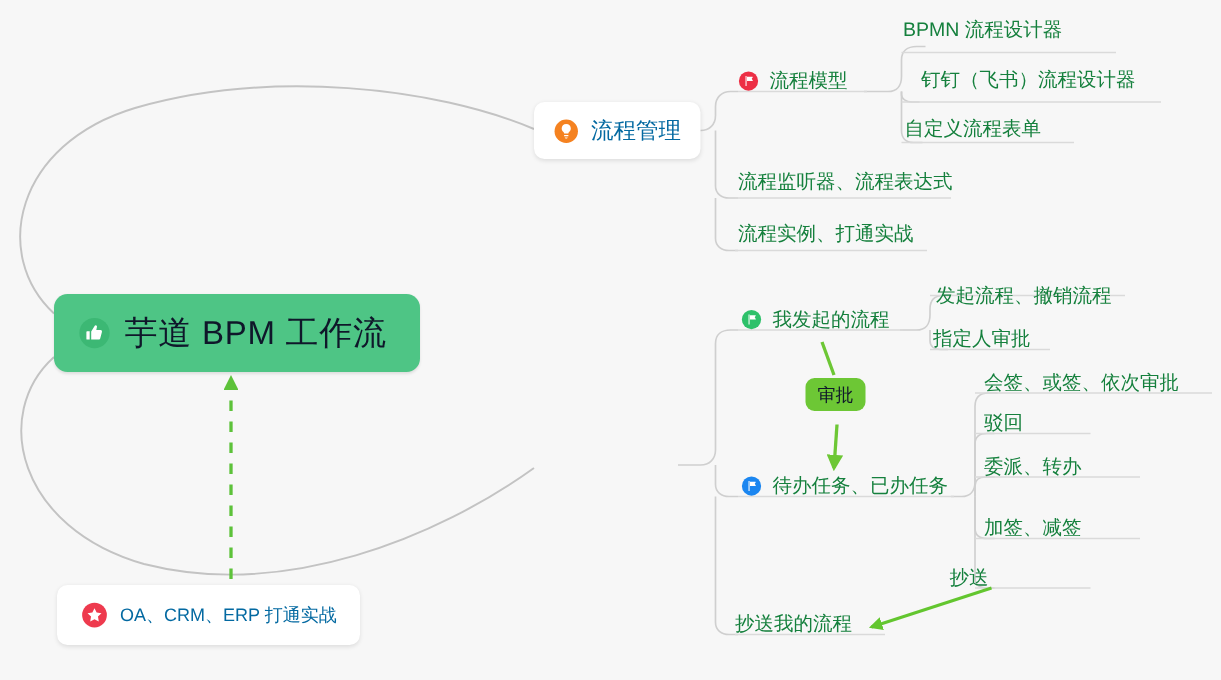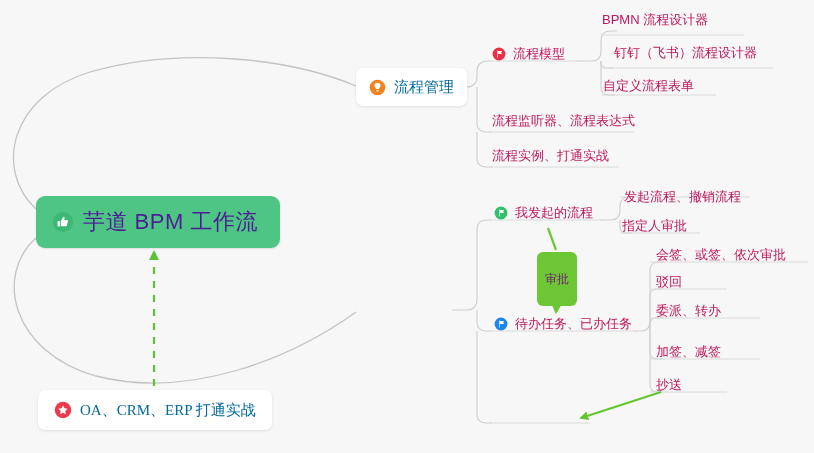--- a/index.html
+++ b/index.html
@@ -27,21 +27,21 @@
     left: 36px; top: 196px;
     width: 244px; height: 52px;
     background: #4ec585;
     border-radius: 9px;
     display: flex;
     align-items: center;
     padding-left: 16px;
     box-shadow: 0 1px 2px rgba(0,0,0,0.10);
   }
   .root-label {
-    color: #4c1d95;
+    color: #0f172a;
     font-size: 22px;
     letter-spacing: 0.5px;
     margin-left: 9px;
     white-space: nowrap;
   }
   .root-icon { flex: 0 0 auto; display: block; }
 
   
   .pill {
     position: absolute;
@@ -61,36 +61,36 @@
   .pill-lg .pill-label { font-size: 15px; }
 
   #node-flow-mgmt { left: 356px; top: 68px;  height: 38px; }
   #node-approval  { left: 356px; top: 291px; height: 38px; }
   #node-oa        { left: 38px;  top: 390px; height: 40px; padding: 0 16px; }
 
   
   .topic {
     position: absolute;
     font-size: 13px;
-    color: #be185d;
+    color: #15803d;
     white-space: nowrap;
     line-height: 15px;
     padding-bottom: 4px;
   }
   .topic.with-icon { display: flex; align-items: center; }
   .topic.with-icon .topic-text { margin-left: 7px; }
 
   
   #callout-approve {
     position: absolute;
     left: 537px; top: 252px;
     background: #6dc735;
     border-radius: 6px;
-    padding: 20px 8px;
-    color: #701a75;
+    padding: 4px 8px;
+    color: #0f172a;
     font-size: 12px;
     line-height: 14px;
     white-space: nowrap;
   }
 </style>
 </head>
 <body>
 
 <div id="stage">
 
@@ -174,21 +174,21 @@
     </svg>
     <span class="pill-label">流程管理</span>
   </div>
 
 
   <div class="pill" id="node-oa">
     <svg width="18" height="18" viewBox="0 0 24 24">
       <circle cx="12" cy="12" r="11" fill="#ee3a4e"></circle>
       <path fill="#ffffff" d="M12 5.9l1.9 3.9 4.3.6-3.1 3 .7 4.3-3.8-2-3.8 2 .7-4.3-3.1-3 4.3-.6z"></path>
     </svg>
-    <span class="pill-label" style="font-size:15px;font-family:Liberation Serif, serif;">OA、CRM、ERP 打通实战</span>
+    <span class="pill-label" style="font-size:12px;">OA、CRM、ERP 打通实战</span>
   </div>
 
   <div class="topic with-icon" style="left:492px; top:46px;">
     <svg width="14" height="14" viewBox="0 0 24 24">
       <circle cx="12" cy="12" r="11" fill="#ed2f45"></circle>
       <path fill="#ffffff" d="M8.6 6.2h1.2v11.6H8.6z"></path>
       <path fill="#ffffff" d="M10.3 7h6.2c.4 0 .6.4.4.7l-1.2 1.8 1.2 1.8c.2.3 0 .7-.4.7h-6.2z"></path>
     </svg>
     <span class="topic-text">流程模型</span>
   </div>
@@ -218,18 +218,19 @@
       <path fill="#ffffff" d="M8.6 6.2h1.2v11.6H8.6z"></path>
       <path fill="#ffffff" d="M10.3 7h6.2c.4 0 .6.4.4.7l-1.2 1.8 1.2 1.8c.2.3 0 .7-.4.7h-6.2z"></path>
     </svg>
     <span class="topic-text">待办任务、已办任务</span>
   </div>
 
   <div class="topic" style="left:656px; top:247px;">会签、或签、依次审批</div>
   <div class="topic" style="left:656px; top:274px;">驳回</div>
   <div class="topic" style="left:656px; top:303px;">委派、转办</div>
   <div class="topic" style="left:656px; top:344px;">加签、减签</div>
-  <div class="topic" style="left:656px; top:377px;">抄送</div>
-
+  <div class="topic" style="left:633px; top:377px;">抄送</div>
+
+  <div class="topic" style="left:490px; top:408px;">抄送我的流程</div>
 
   <div id="callout-approve">审批</div>
 
 </div>
 
 </body></html>

